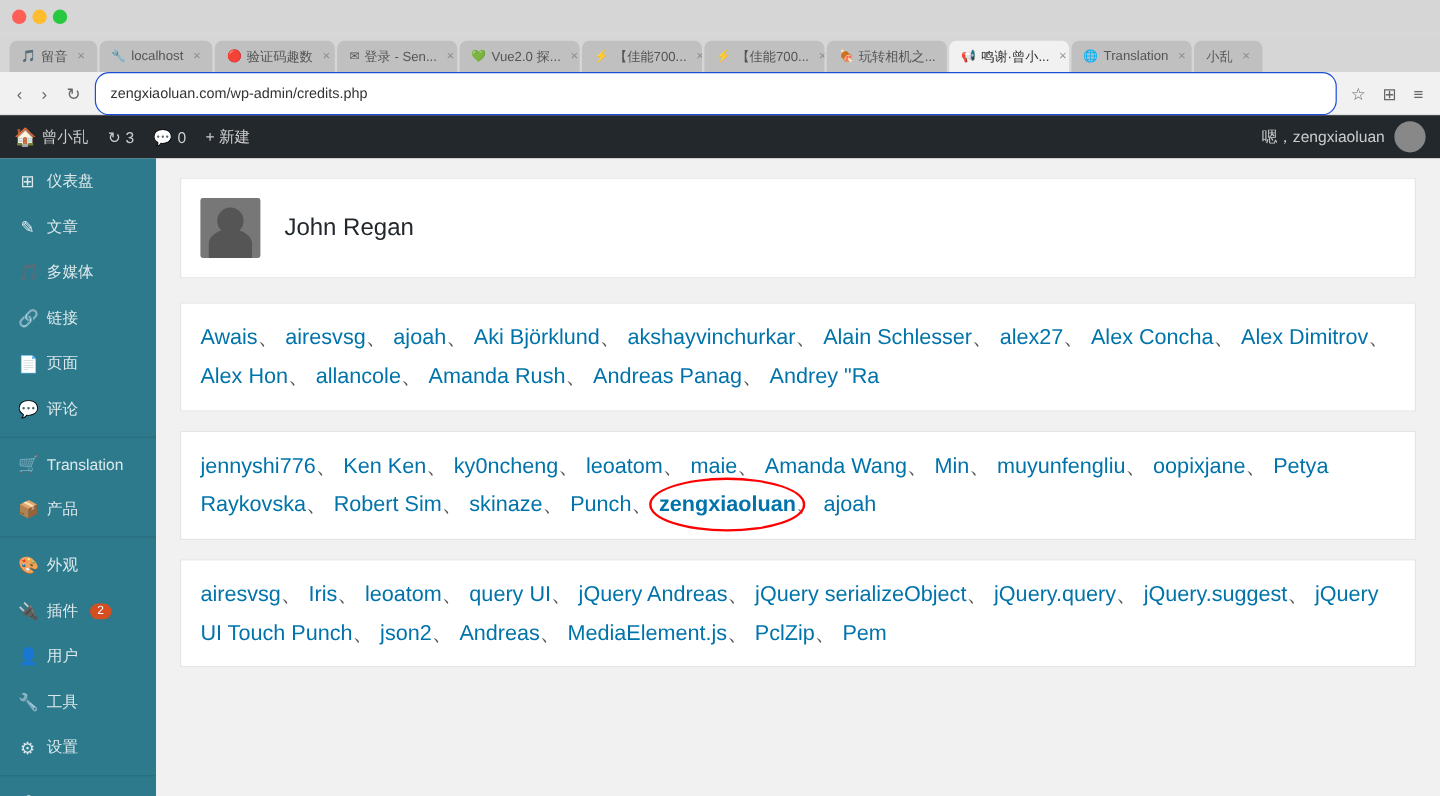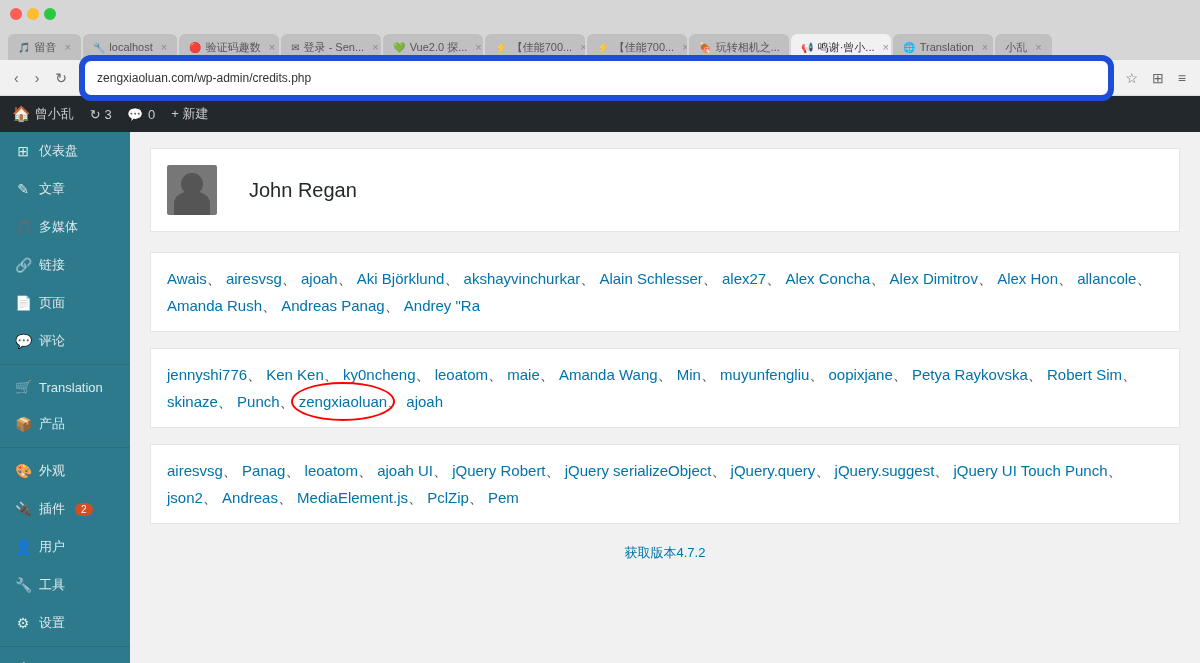--- a/index.html
+++ b/index.html
@@ -15,21 +15,21 @@
     .dot-green { background: #28c840; }
 
     .browser-tabs { background: #d6d6d6; display: flex; height: 32px; align-items: flex-end; padding: 0 8px; gap: 2px; overflow: hidden; }
     .browser-tab { background: #c0c0c0; border-radius: 6px 6px 0 0; padding: 0 10px; height: 26px; display: flex; align-items: center; font-size: 11px; color: #555; gap: 4px; max-width: 100px; white-space: nowrap; overflow: hidden; text-overflow: ellipsis; cursor: pointer; flex-shrink: 0; }
     .browser-tab.active { background: #f1f1f1; color: #333; }
     .browser-tab .tab-icon { font-size: 10px; flex-shrink: 0; }
     .browser-tab .tab-close { margin-left: 4px; opacity: 0.5; flex-shrink: 0; }
 
     .browser-toolbar { background: #f1f1f1; height: 36px; display: flex; align-items: center; padding: 0 10px; gap: 8px; border-bottom: 1px solid #ddd; }
     .browser-nav-btn { background: none; border: none; cursor: pointer; color: #666; font-size: 14px; padding: 4px; }
-    .browser-address-bar { flex: 1; height: 24px; border: 6px solid #1d4ed8; border-radius: 12px; padding: 17px 12px; font-size: 12px; color: #333; background: white; display: flex; align-items: center; }
+    .browser-address-bar { flex: 1; height: 24px; border: 1px solid #1d4ed8; border-radius: 12px; padding: 17px 12px; font-size: 12px; color: #333; background: white; display: flex; align-items: center; }
     .browser-address-text { color: #333; font-size: 12px; }
     .browser-toolbar-icons { display: flex; gap: 6px; align-items: center; }
     .toolbar-icon-btn { background: none; border: none; cursor: pointer; color: #666; font-size: 14px; padding: 2px 4px; }
 
     
     .wp-admin { display: flex; height: calc(663px - 96px); }
 
     
     .wp-admin-bar { background: #23282d; height: 36px; display: flex; align-items: center; padding: 0 12px; gap: 16px; color: #ccc; font-size: 13px; justify-content: space-between; }
     .wp-admin-bar-left { display: flex; align-items: center; gap: 16px; }
@@ -41,27 +41,27 @@
     .wp-sidebar { background: #2c7a8c; width: 130px; flex-shrink: 0; overflow-y: auto; }
     .sidebar-item { display: flex; align-items: center; gap: 8px; padding: 10px 12px; color: #dce9ec; cursor: pointer; font-size: 13px; border-left: 3px solid transparent; }
     .sidebar-item .item-icon { font-size: 14px; width: 16px; text-align: center; }
     .sidebar-badge { background: #d54e21; color: white; border-radius: 10px; padding: 1px 6px; font-size: 10px; margin-left: 2px; }
     .sidebar-separator { border: none; border-top: 1px solid #2a6e7e; margin: 4px 0; }
 
     
     .wp-main { flex: 1; background: #f1f1f1; overflow-y: auto; padding: 16px 20px; }
 
     
-    .credits-profile { display: flex; align-items: center; gap: 32px; margin-bottom: 20px; background: white; padding: 16px; border: 1px solid #e5e5e5; }
+    .credits-profile { display: flex; align-items: center; gap: 20px; margin-bottom: 20px; background: white; padding: 16px; border: 1px solid #e5e5e5; }
     .credits-name { font-size: 20px; color: #23282d; font-weight: 400; }
 
     .credits-section { background: white; border: 1px solid #e5e5e5; padding: 12px 16px; margin-bottom: 16px; }
-    .credits-links { line-height: 1.8; color: #555; font-size: 15px; }
+    .credits-links { line-height: 1.8; color: #555; font-size: 18px; }
     .credits-links a { color: #0073aa; text-decoration: none; }
-    .credits-links a.highlighted { color: #0073aa; font-weight: normal; }
+    .credits-links a.highlighted { color: #0073aa; font-weight: bold; }
 
     .credits-highlighted-circle { position: relative; display: inline-block; }
     .credits-highlighted-circle::after {
       content: '';
       position: absolute;
       border: 2px solid red;
       border-radius: 50%;
       top: -6px; left: -8px; right: -8px; bottom: -6px;
       pointer-events: none;
     }
@@ -189,20 +189,24 @@
         <span>3</span>
       </div>
       <div class="admin-bar-item">
         <span>💬</span>
         <span>0</span>
       </div>
       <div class="admin-bar-item">
         <span>+ 新建</span>
       </div>
     </div>
+    <div class="wp-admin-bar-right">
+      <span style="cursor:pointer;">嗯，zengxiaoluan</span>
+      <span style="width:26px;height:26px;background:#888;border-radius:50%;display:inline-block;"></span>
+    </div>
   </div>
 
   <div class="wp-admin">
 
     <div class="wp-sidebar">
       <div class="sidebar-item">
         <span class="item-icon">⊞</span>
         <span>仪表盘</span>
       </div>
       <div class="sidebar-item">
@@ -308,34 +312,31 @@
           <span class="credits-highlighted-circle">
             <a href="#" class="highlighted">zengxiaoluan</a>
           </span><span class="separator-comma">、</span>
           <a href="#">ajoah</a>
         </div>
       </div>
 
       <div class="credits-section">
         <div class="credits-links">
           <a href="#">airesvsg</a><span class="separator-comma">、</span>
-          <a href="#">Panag</a><span class="separator-comma">、</span>
+          <a href="#">Iris</a><span class="separator-comma">、</span>
           <a href="#">leoatom</a><span class="separator-comma">、</span>
-          <a href="#">ajoah UI</a><span class="separator-comma">、</span>
-          <a href="#">jQuery Robert</a><span class="separator-comma">、</span>
+          <a href="#">query UI</a><span class="separator-comma">、</span>
+          <a href="#">jQuery Andreas</a><span class="separator-comma">、</span>
           <a href="#">jQuery serializeObject</a><span class="separator-comma">、</span>
           <a href="#">jQuery.query</a><span class="separator-comma">、</span>
           <a href="#">jQuery.suggest</a><span class="separator-comma">、</span>
           <a href="#">jQuery UI Touch Punch</a><span class="separator-comma">、</span>
           <a href="#">json2</a><span class="separator-comma">、</span>
           <a href="#">Andreas</a><span class="separator-comma">、</span>
           <a href="#">MediaElement.js</a><span class="separator-comma">、</span>
           <a href="#">PclZip</a><span class="separator-comma">、</span>
           <a href="#">Pem</a>
         </div>
       </div>
 
-      <div class="credits-footer">
-        <a href="#">获取版本4.7.2</a>
-      </div>
     </div>
   </div>
 </div>
 
 </body></html>

